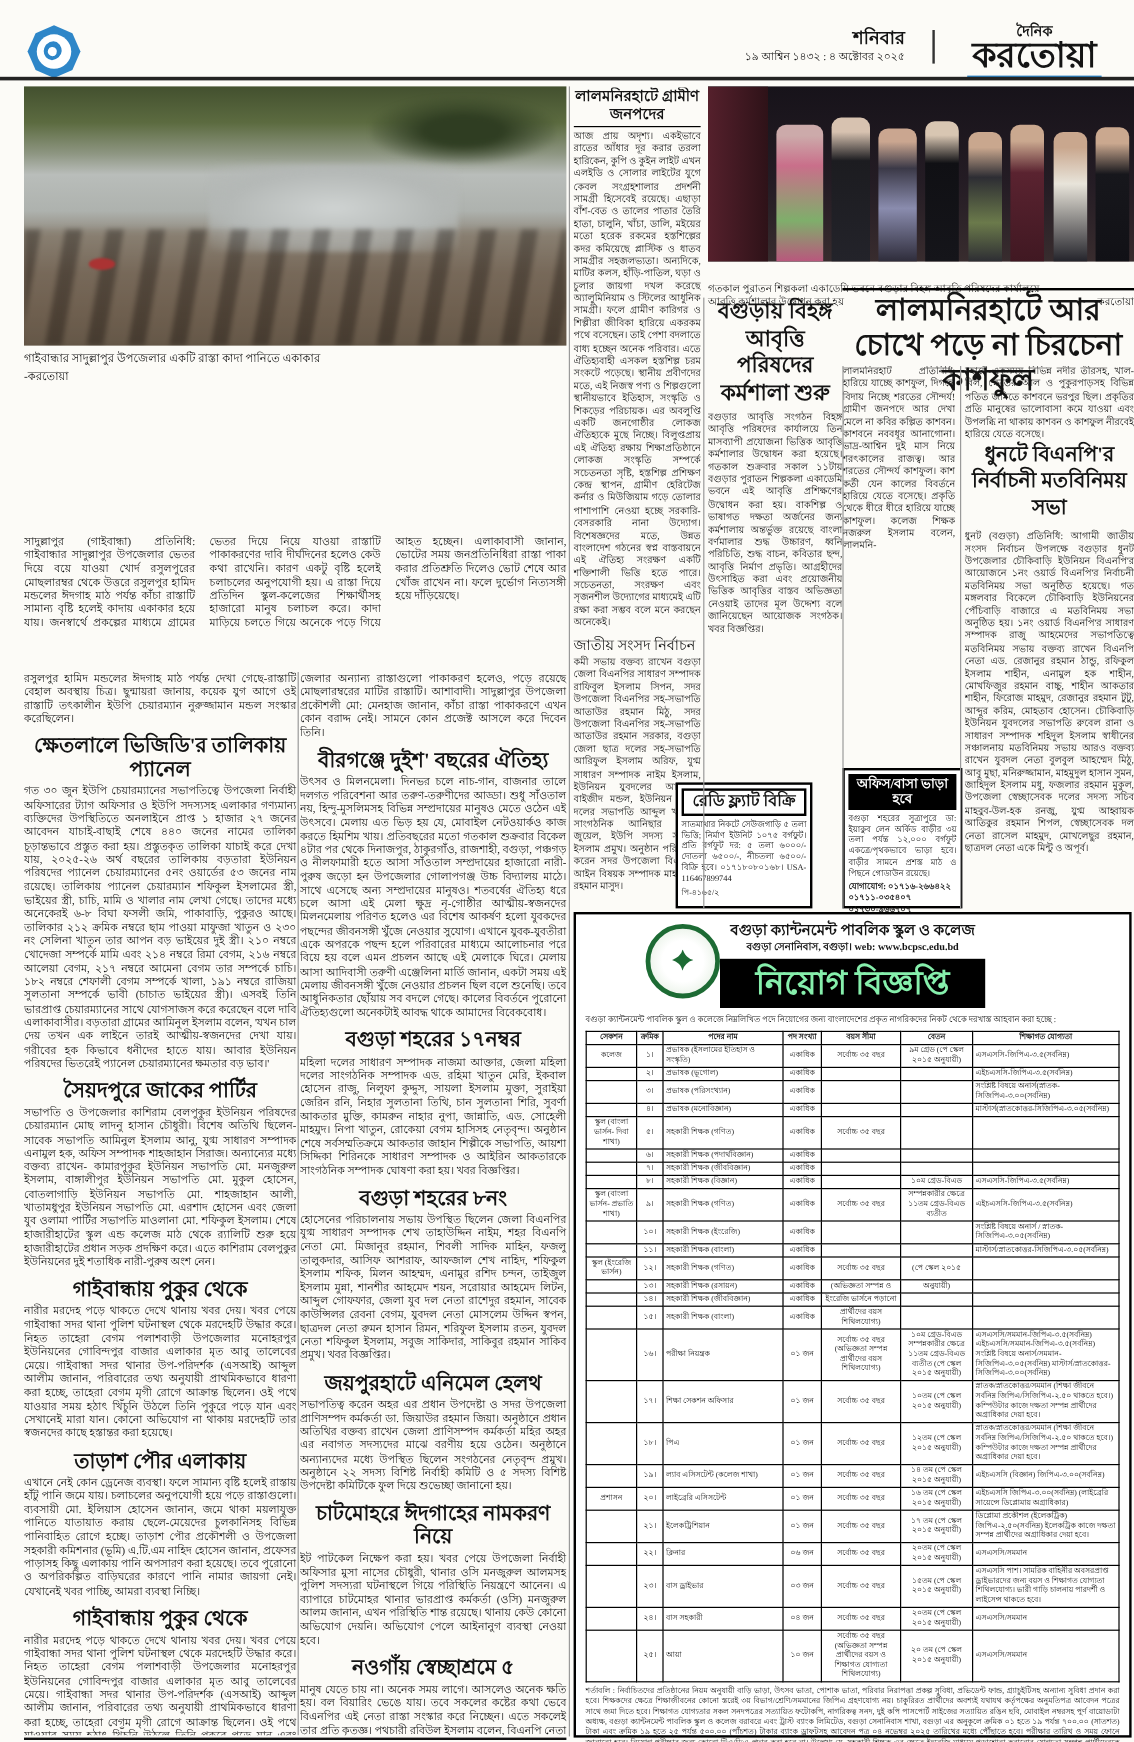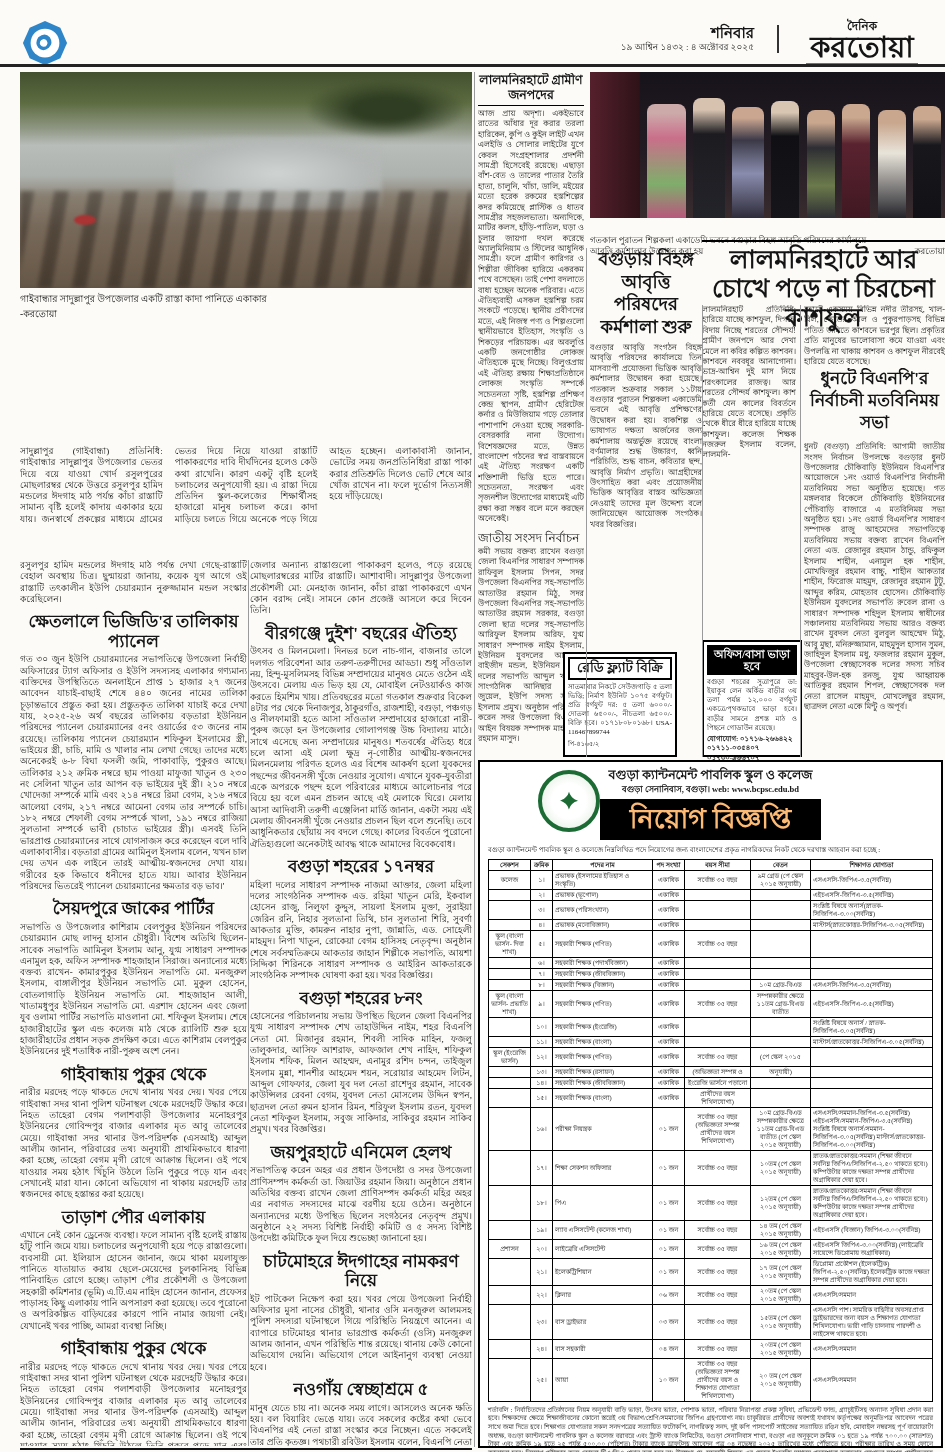--- a/index.html
+++ b/index.html
@@ -63,21 +63,21 @@
   
   .notice{position:absolute;left:478px;top:760px;width:465px;height:688px;border:2px solid #000;background:#fff;
           box-sizing:border-box;padding:6px 8px;}
   .nlogo{position:absolute;left:58px;top:8px;width:54px;height:54px;border-radius:50%;
          border:4px solid #1d6b34;background:radial-gradient(circle,#ffffff 45%,#dcead9 100%);display:flex;align-items:center;justify-content:center;}
   .nlogo .leaf{color:#1d6b34;font-size:24px;line-height:1;}
   .nhead{text-align:center;line-height:1.25;}
   .norg{font-size:12.5px;font-weight:900;}
   .naddr{font-size:8.5px;font-weight:bold;}
   .ntitlewrap{text-align:center;margin:5px 0 4px;}
-  .ntitle{display:inline-block;background:#000;color:#fdba74;font-size:27px;font-weight:900;padding:4px 30px;line-height:1.2;}
+  .ntitle{display:inline-block;background:#000;color:#86efac;font-size:27px;font-weight:900;padding:4px 30px;line-height:1.2;}
   .nintro{font-size:6.9px;margin:0 0 3px;}
   table.ntab{width:100%;border-collapse:collapse;table-layout:fixed;font-size:6.4px;line-height:1.25;}
   .ntab th,.ntab td{border:1px solid #000;padding:1px 2px;vertical-align:middle;overflow:hidden;}
   .ntab th{font-weight:bold;text-align:center;}
   .ntab td{text-align:center;}
   .ntab td:nth-child(3),.ntab td:nth-child(7){text-align:left;}
   .nterms{font-size:6.4px;line-height:1.35;text-align:justify;margin-top:4px;}
   
   .vr{position:absolute;width:1px;background:#9a9a9a;}
   .bottomrule{position:absolute;left:20px;top:1448px;width:452px;height:2px;background:#111;}

